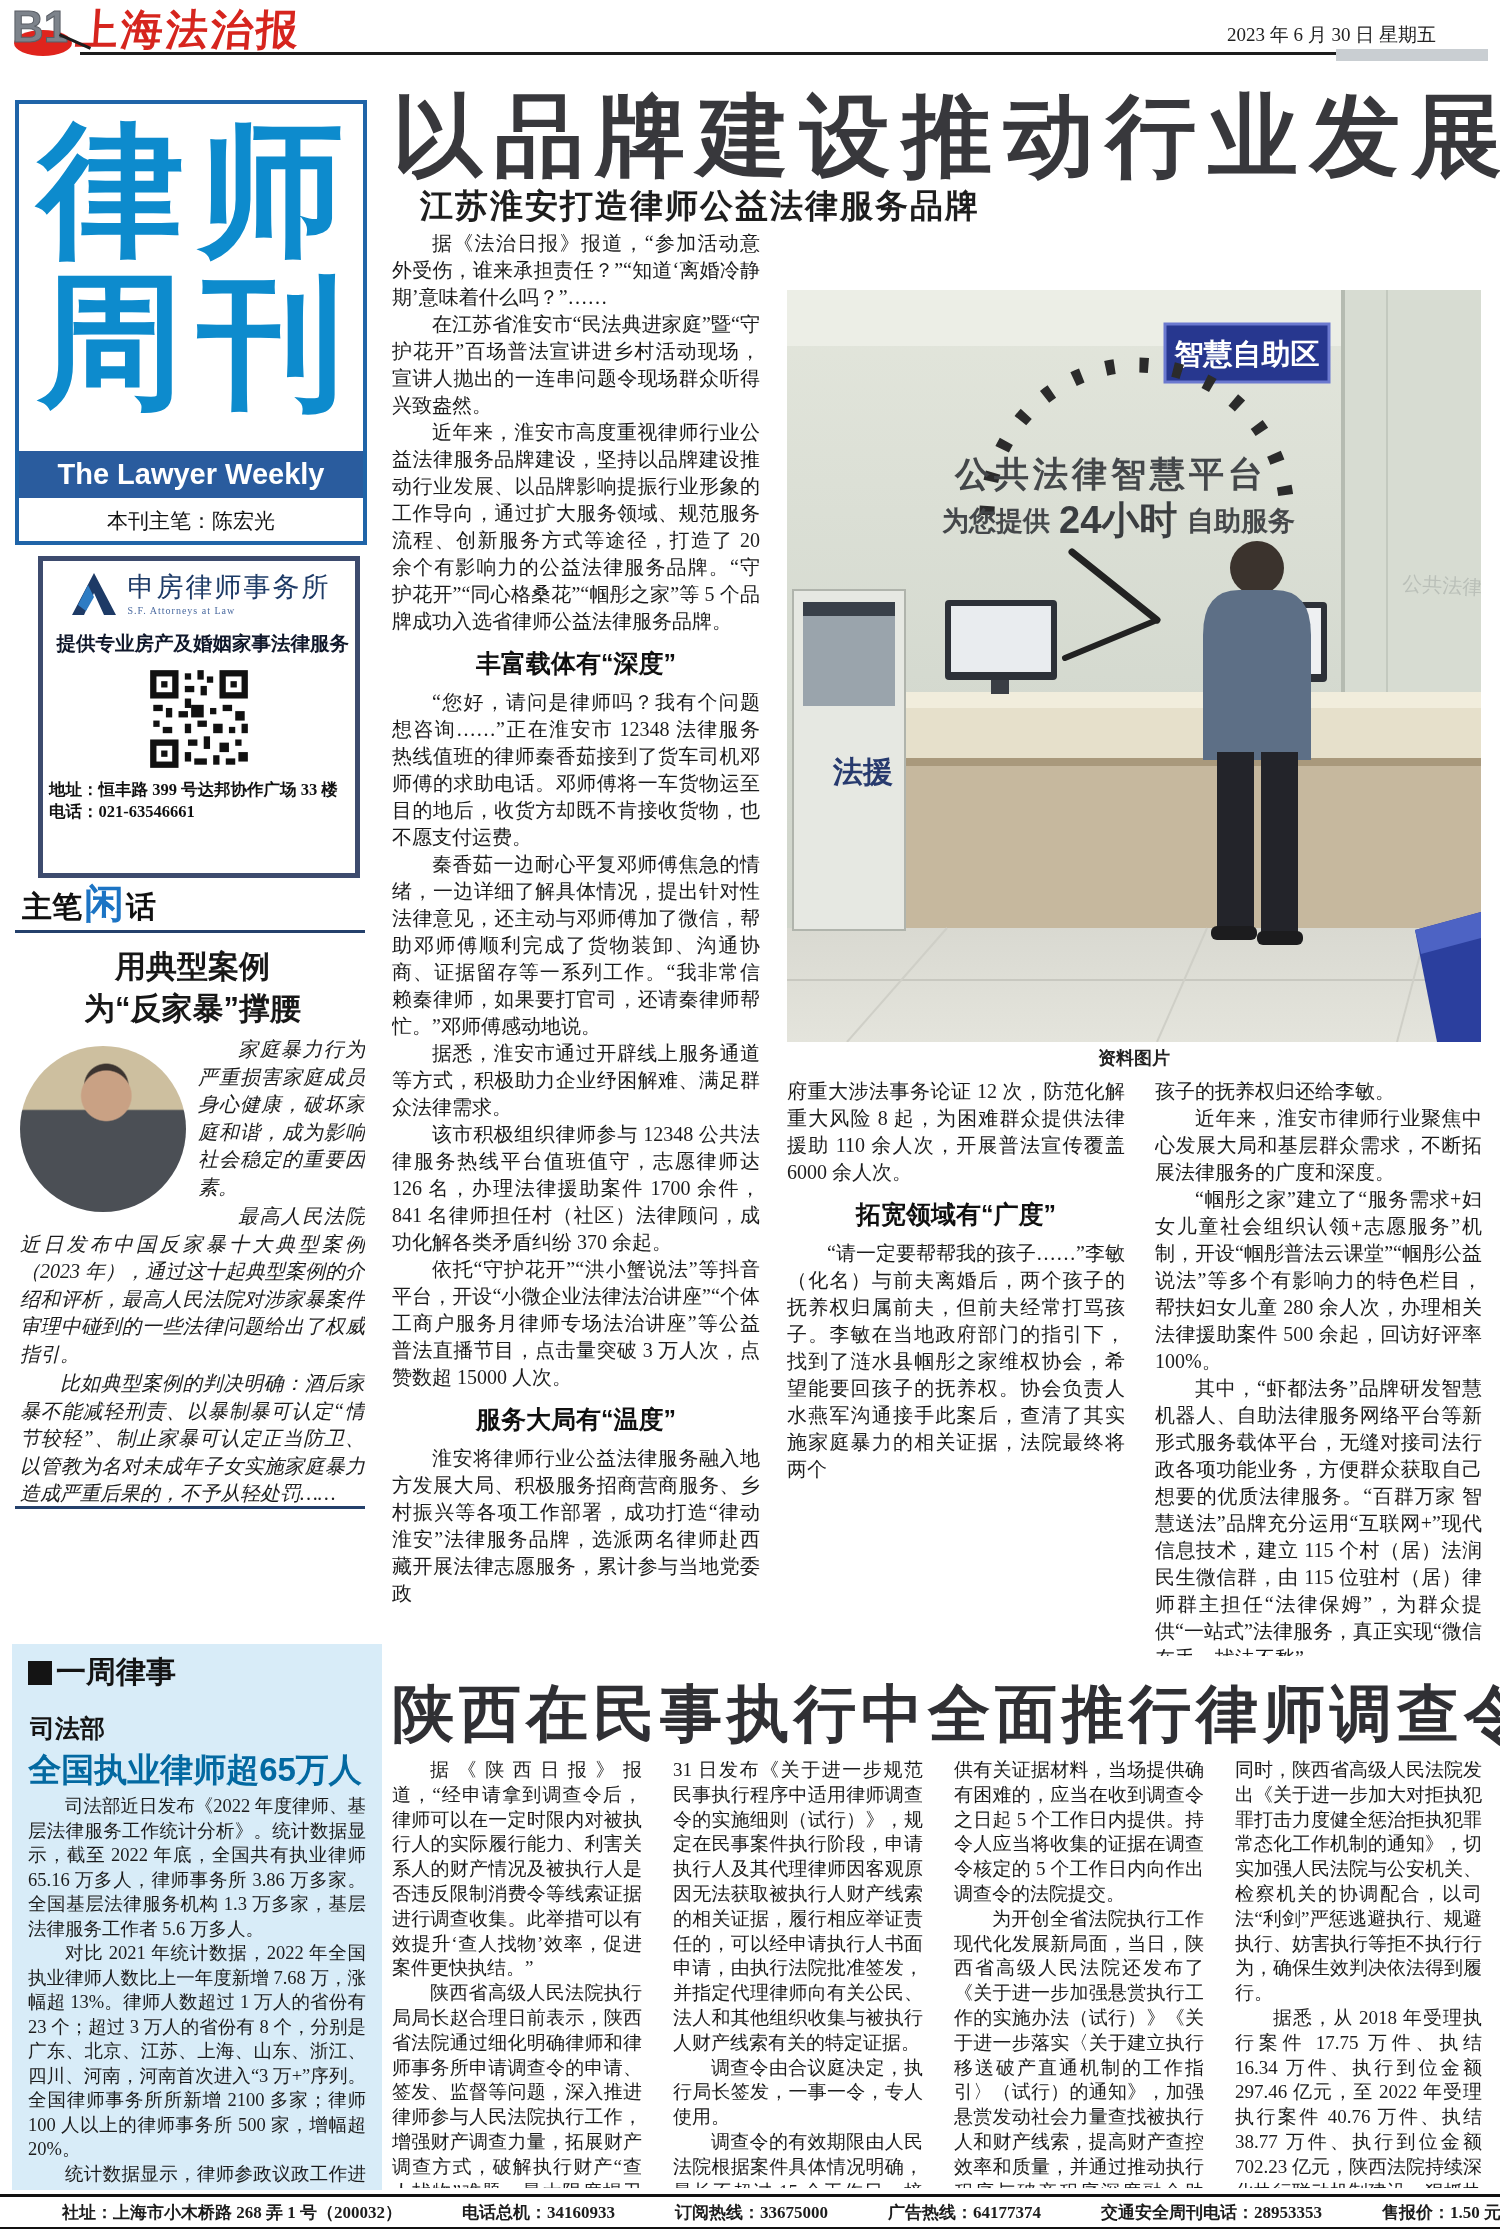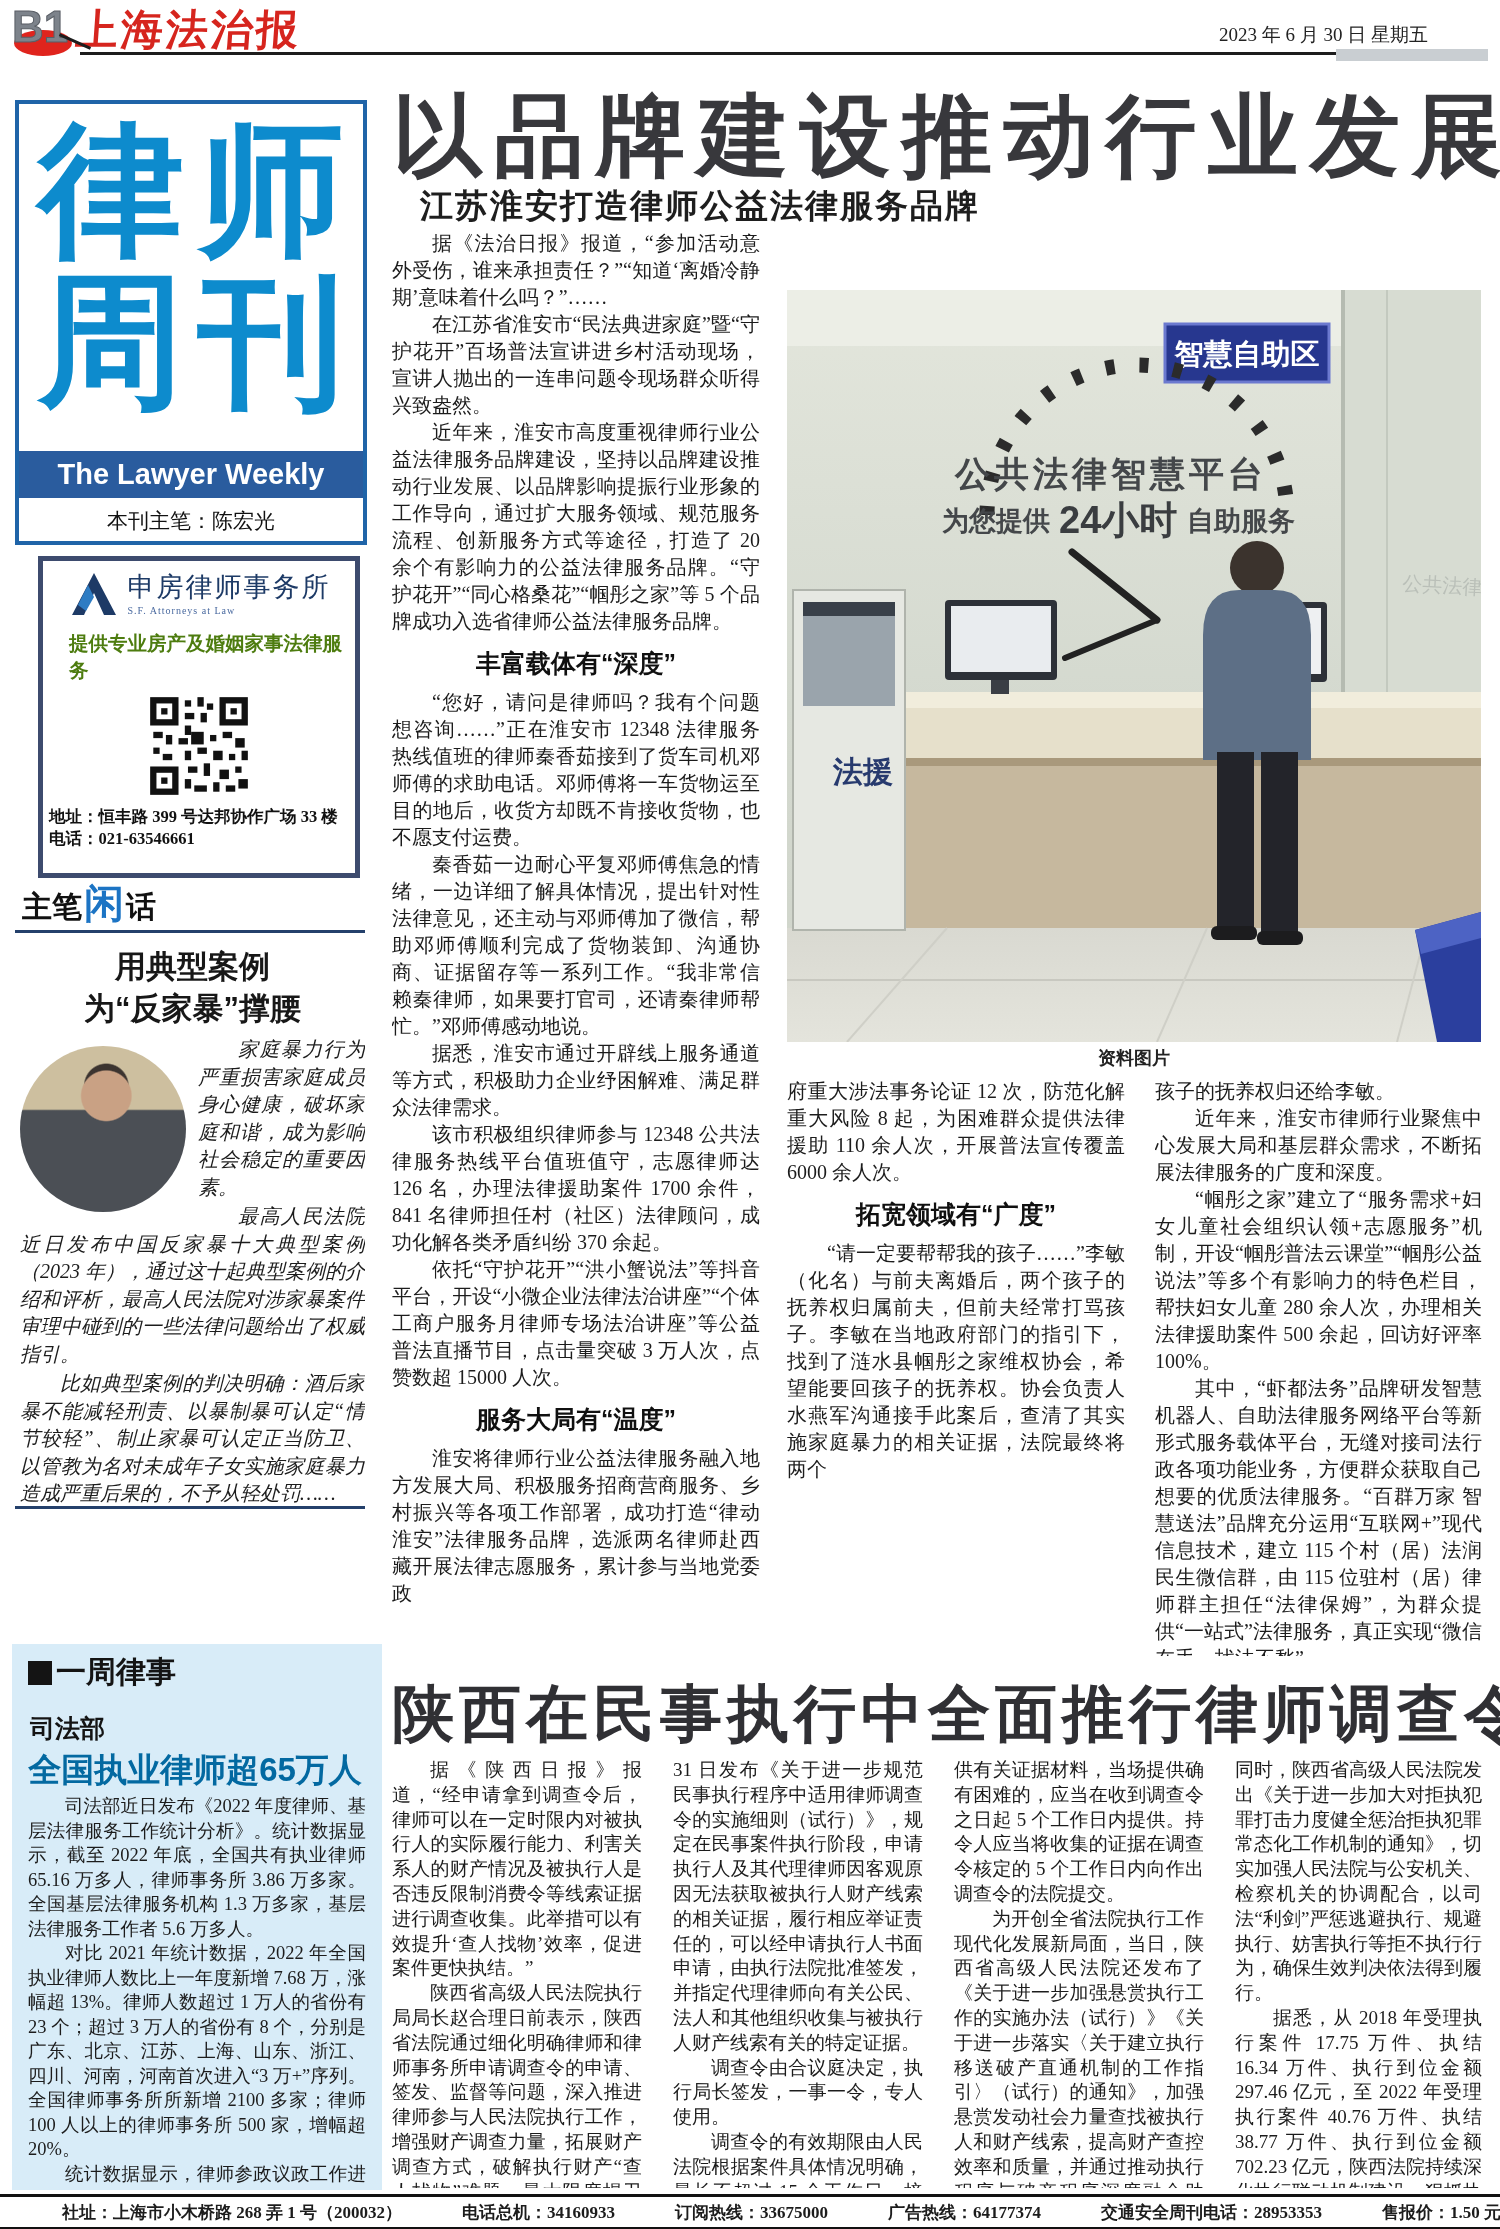--- a/index.html
+++ b/index.html
@@ -10,42 +10,42 @@
   .para{text-indent:2em;text-align:justify;}
   .noindent{text-indent:0;}
 
   
   #edition-logo{left:12px;top:6px;width:62px;height:48px;}
   #edition-oval{position:absolute;left:2px;top:24px;width:58px;height:26px;background:#e0241d;border-radius:50%;}
   #edition-text{position:absolute;left:0;top:-4px;font-family:"Liberation Sans",sans-serif;font-weight:900;
       font-size:44px;color:#7d838b;-webkit-text-stroke:1px #5a5f66;}
   #masthead{left:76px;top:2px;font-weight:900;font-size:42px;color:#d6251e;letter-spacing:3px;
       font-family:"DejaVu Serif",serif;transform:skewX(-4deg);}
-  #header-date{right:72px;top:22px;font-size:19px;color:#222;}
+  #header-date{right:64px;top:22px;font-size:19px;color:#222;}
   #header-rule{left:80px;right:12px;top:52px;border-top:3px solid #1d1d1d;height:0;}
   #header-rule-diag{left:58px;top:40px;width:34px;border-top:3px solid #1d1d1d;transform:rotate(24deg);}
   #header-gray-bar{right:12px;top:49px;width:152px;height:12px;background:#c9ced2;}
 
   
   #logo-box{left:15px;top:100px;width:344px;height:437px;border:4px solid #1f64a8;background:#fff;
       display:flex;flex-direction:column;}
   .logo-row{flex:0 0 auto;text-align:center;font-family:"Liberation Sans",sans-serif;font-weight:900;
       font-size:146px;line-height:152px;color:#0d8bcd;letter-spacing:14px;text-indent:14px;}
   #logo-band{margin-top:auto;background:#2a5c9e;color:#fff;text-align:center;
       font-family:"Liberation Sans",sans-serif;font-weight:900;font-size:29px;padding:7px 0;}
   #editor-line{text-align:center;font-size:21px;padding:9px 0 6px;color:#111;}
 
   
   #ad-box{left:38px;top:556px;width:300px;height:296px;border:5px solid #3d4b6e;background:#fff;padding:8px 6px;}
   #ad-logo-row{display:flex;justify-content:center;align-items:center;gap:8px;}
   #ad-names{display:flex;flex-direction:column;}
   #ad-firm{font-size:27px;color:#1d3a66;font-family:"DejaVu Serif",serif;letter-spacing:2px;}
   #ad-firm-en{font-size:10px;color:#49699f;letter-spacing:1px;}
-  #ad-slogan{margin-top:14px;text-align:left;color:#4d7c0f;font-weight:bold;font-size:19.5px;
-      font-family:"Liberation Sans",sans-serif;margin-left:20px;}
+  #ad-slogan{margin-top:14px;text-align:right;color:#0f172a;font-weight:bold;font-size:19.5px;
+      font-family:"Liberation Sans",sans-serif;}
   #ad-qr{display:block;margin:10px auto 8px;}
   .ad-contact{font-size:16.5px;font-weight:bold;color:#111;line-height:22px;}
 
   
   #columnist-label{left:22px;top:876px;font-family:"Liberation Sans",sans-serif;font-weight:900;font-size:30px;color:#111;}
   #columnist-mid{color:#1c74c4;font-family:"DejaVu Serif",serif;font-size:40px;font-weight:900;padding:0 2px;}
   #columnist-rule{left:15px;top:930px;width:350px;border-top:3px solid #24406b;}
   #essay{left:20px;top:946px;width:345px;height:558px;overflow:hidden;
       font-style:italic;font-size:20px;line-height:27.5px;}
   .essay-title{text-align:center;font-style:normal;font-family:"Liberation Sans",sans-serif;

